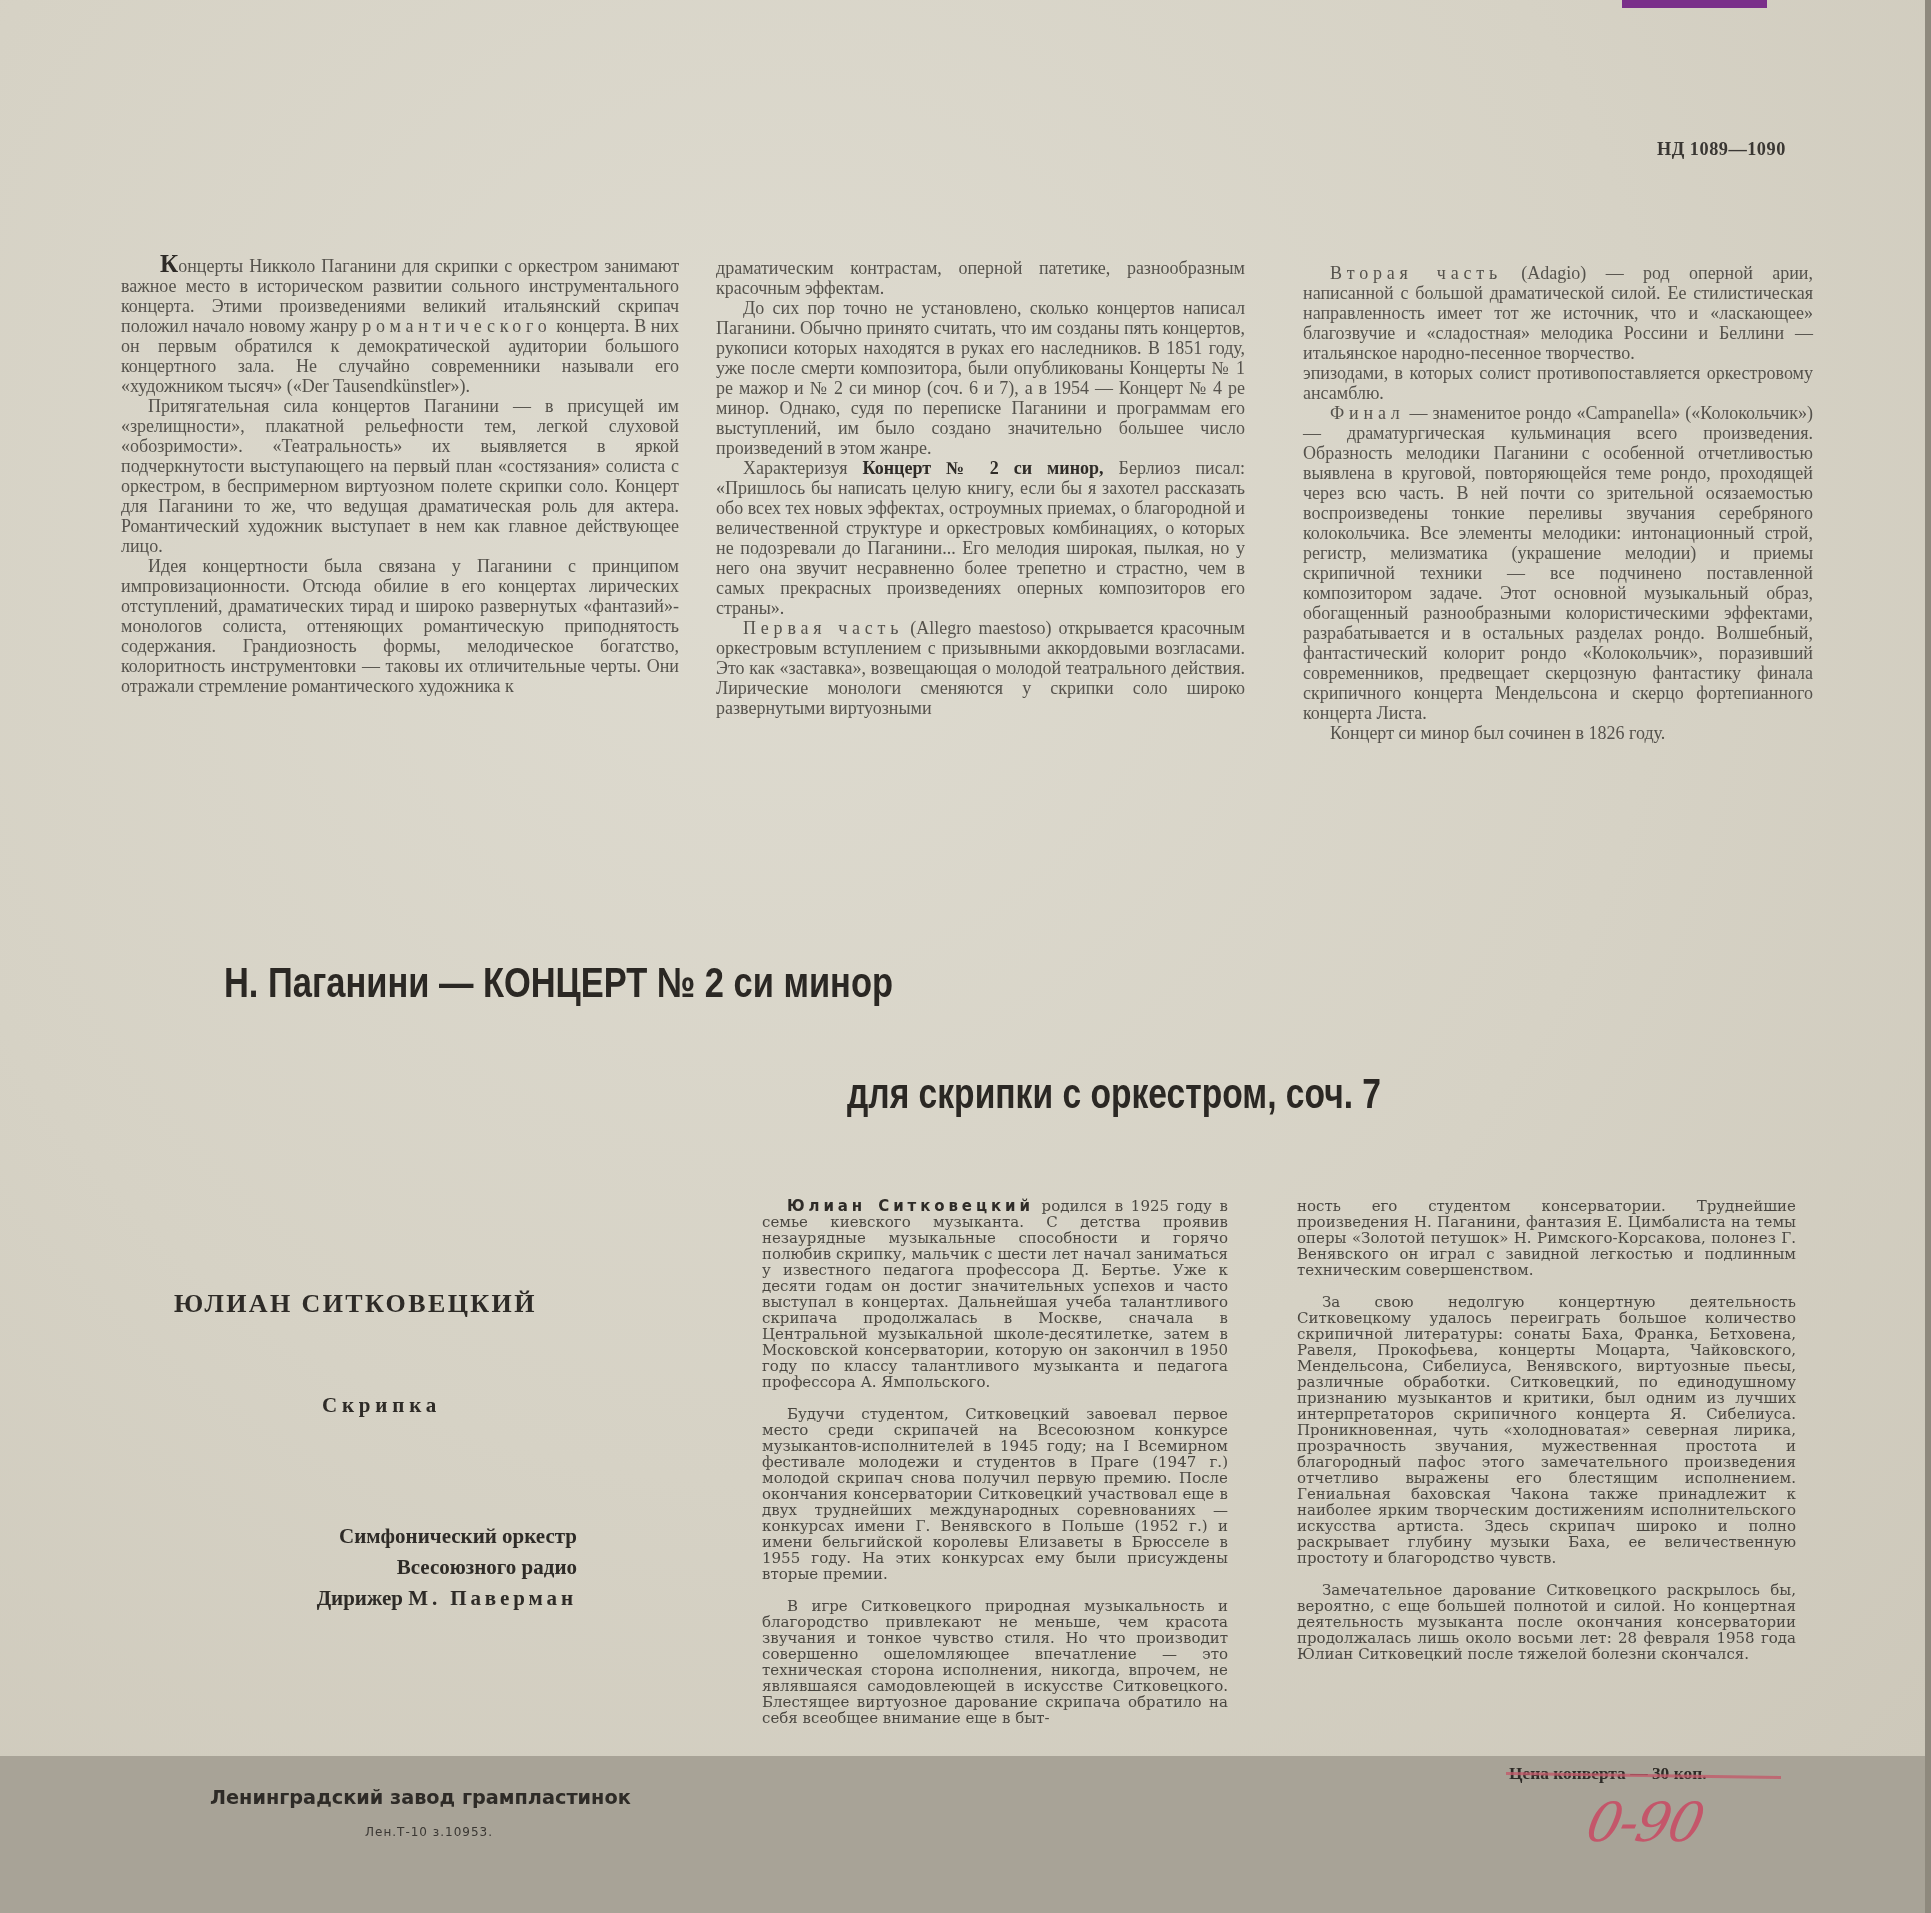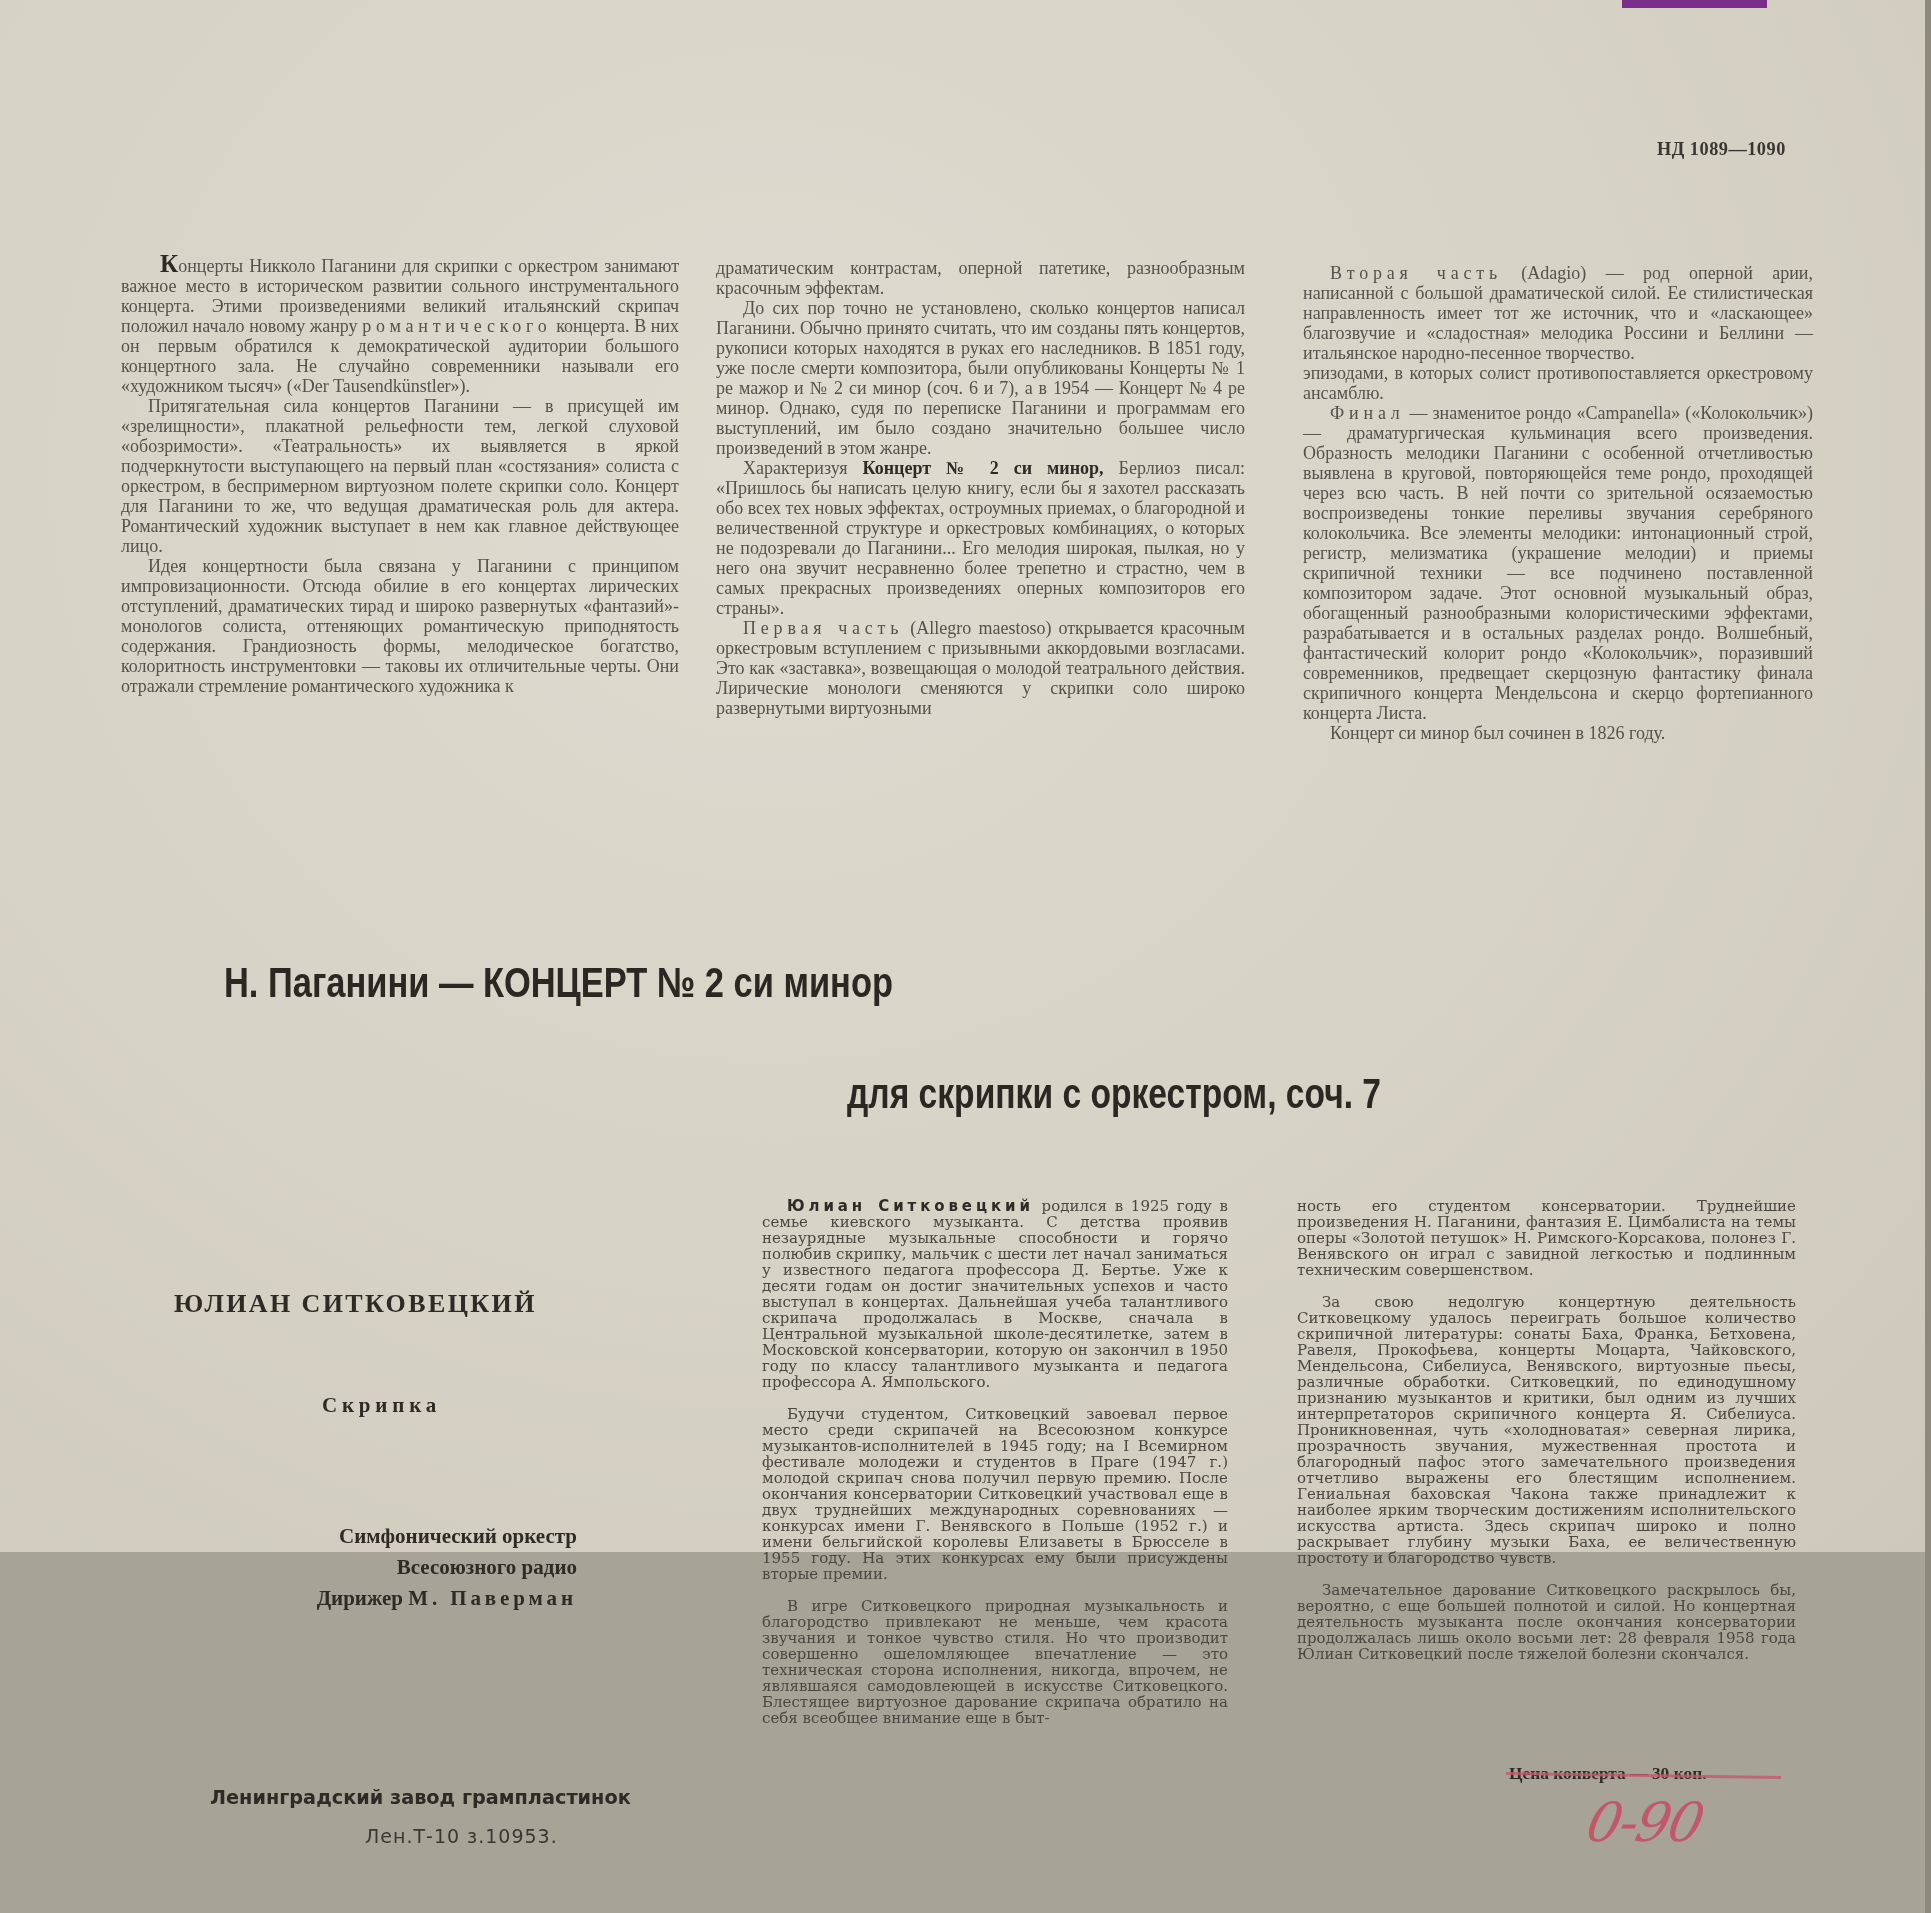--- a/index.html
+++ b/index.html
@@ -1,17 +1,17 @@
 <!DOCTYPE html>
 <html><head>
 <meta charset="utf-8">
 <style>
   html,body{margin:0;padding:0;}
   body{width:1931px;height:1914px;background:#a8a397;position:relative;overflow:hidden;font-family:"Liberation Serif","DejaVu Serif",serif;}
-  .sleeve{position:absolute;left:0;top:0;width:1926px;height:1552px;background:#d8d4c8;
+  .sleeve{position:absolute;left:0;top:0;width:1926px;height:1756px;background:#d8d4c8;
     background-image:radial-gradient(ellipse at 40% 30%,#dedbd0 0%,#d6d2c5 55%,#cdc8ba 100%);}
   .purple-tab{position:absolute;left:1622px;top:0;width:145px;height:7.7px;background:#7a2f8a;}
   .rightedge{position:absolute;left:1925px;top:0;width:5.8px;height:1914px;background:#8e897d;}
   .catno{position:absolute;left:1657px;top:139px;font-weight:bold;font-size:18.3px;color:#3a3733;letter-spacing:0.5px;}
   .col{position:absolute;font-size:18px;line-height:20px;color:#55524c;text-align:justify;hyphens:manual;margin-top:24px;}
   .col p{margin:0;text-indent:27px;}
   .col p.first{text-indent:39px;}
   .dropcap{font-weight:bold;font-size:25px;color:#2e2b27;}
   .sp{letter-spacing:4.8px;}
   .b{font-weight:bold;color:#2e2b27;}
@@ -23,21 +23,21 @@
   .artist{position:absolute;left:174px;top:1289px;font-weight:bold;font-size:26px;letter-spacing:2.4px;color:#2e2b27;}
   .instr{position:absolute;left:322px;top:1393px;font-weight:bold;font-size:21px;letter-spacing:4.8px;color:#2e2b27;}
   .orch{position:absolute;left:210px;top:1521px;width:367px;text-align:right;font-weight:bold;font-size:21px;line-height:31px;color:#2e2b27;}
   .orch .sp{letter-spacing:3.9px;}
   .bio{position:absolute;font-family:"DejaVu Serif",serif;font-size:15px;line-height:16px;color:#4a4741;text-align:justify;}
   .bio p{margin:16px;text-indent:25px;}
   .bio .spb{letter-spacing:3.9px;font-family:"DejaVu Sans",sans-serif;font-weight:bold;color:#2e2b27;}
   .b1{left:746px;top:1182px;width:498px;}
   .b2{left:1281px;top:1182px;width:531px;}
   .plant{position:absolute;left:210px;top:1786px;font-family:"DejaVu Sans",sans-serif;font-weight:bold;font-size:19.3px;color:#2e2b27;}
-  .plantcode{position:absolute;left:365px;top:1825px;font-family:"DejaVu Sans",sans-serif;font-size:19px;color:#3a3733;letter-spacing:1px;}
+  .plantcode{position:absolute;left:365px;top:1825px;font-family:"DejaVu Sans",sans-serif;font-size:12px;color:#3a3733;letter-spacing:1px;}
   .price{position:absolute;left:1509px;top:1763px;font-weight:bold;font-size:17.4px;color:#2e2b27;}
   .strike{position:absolute;left:1506px;top:1774px;width:275px;height:2.9px;background:#c25a6a;opacity:0.8;transform:rotate(0.8deg);}
   .handprice{position:absolute;left:1588px;top:1791px;font-family:"DejaVu Serif",serif;font-style:italic;font-size:54px;color:#c4566a;letter-spacing:-1.9px;transform:skewX(-12deg);}
 </style>
 </head>
 <body>
 
 <div class="sleeve">
   <div class="purple-tab"></div>
 

